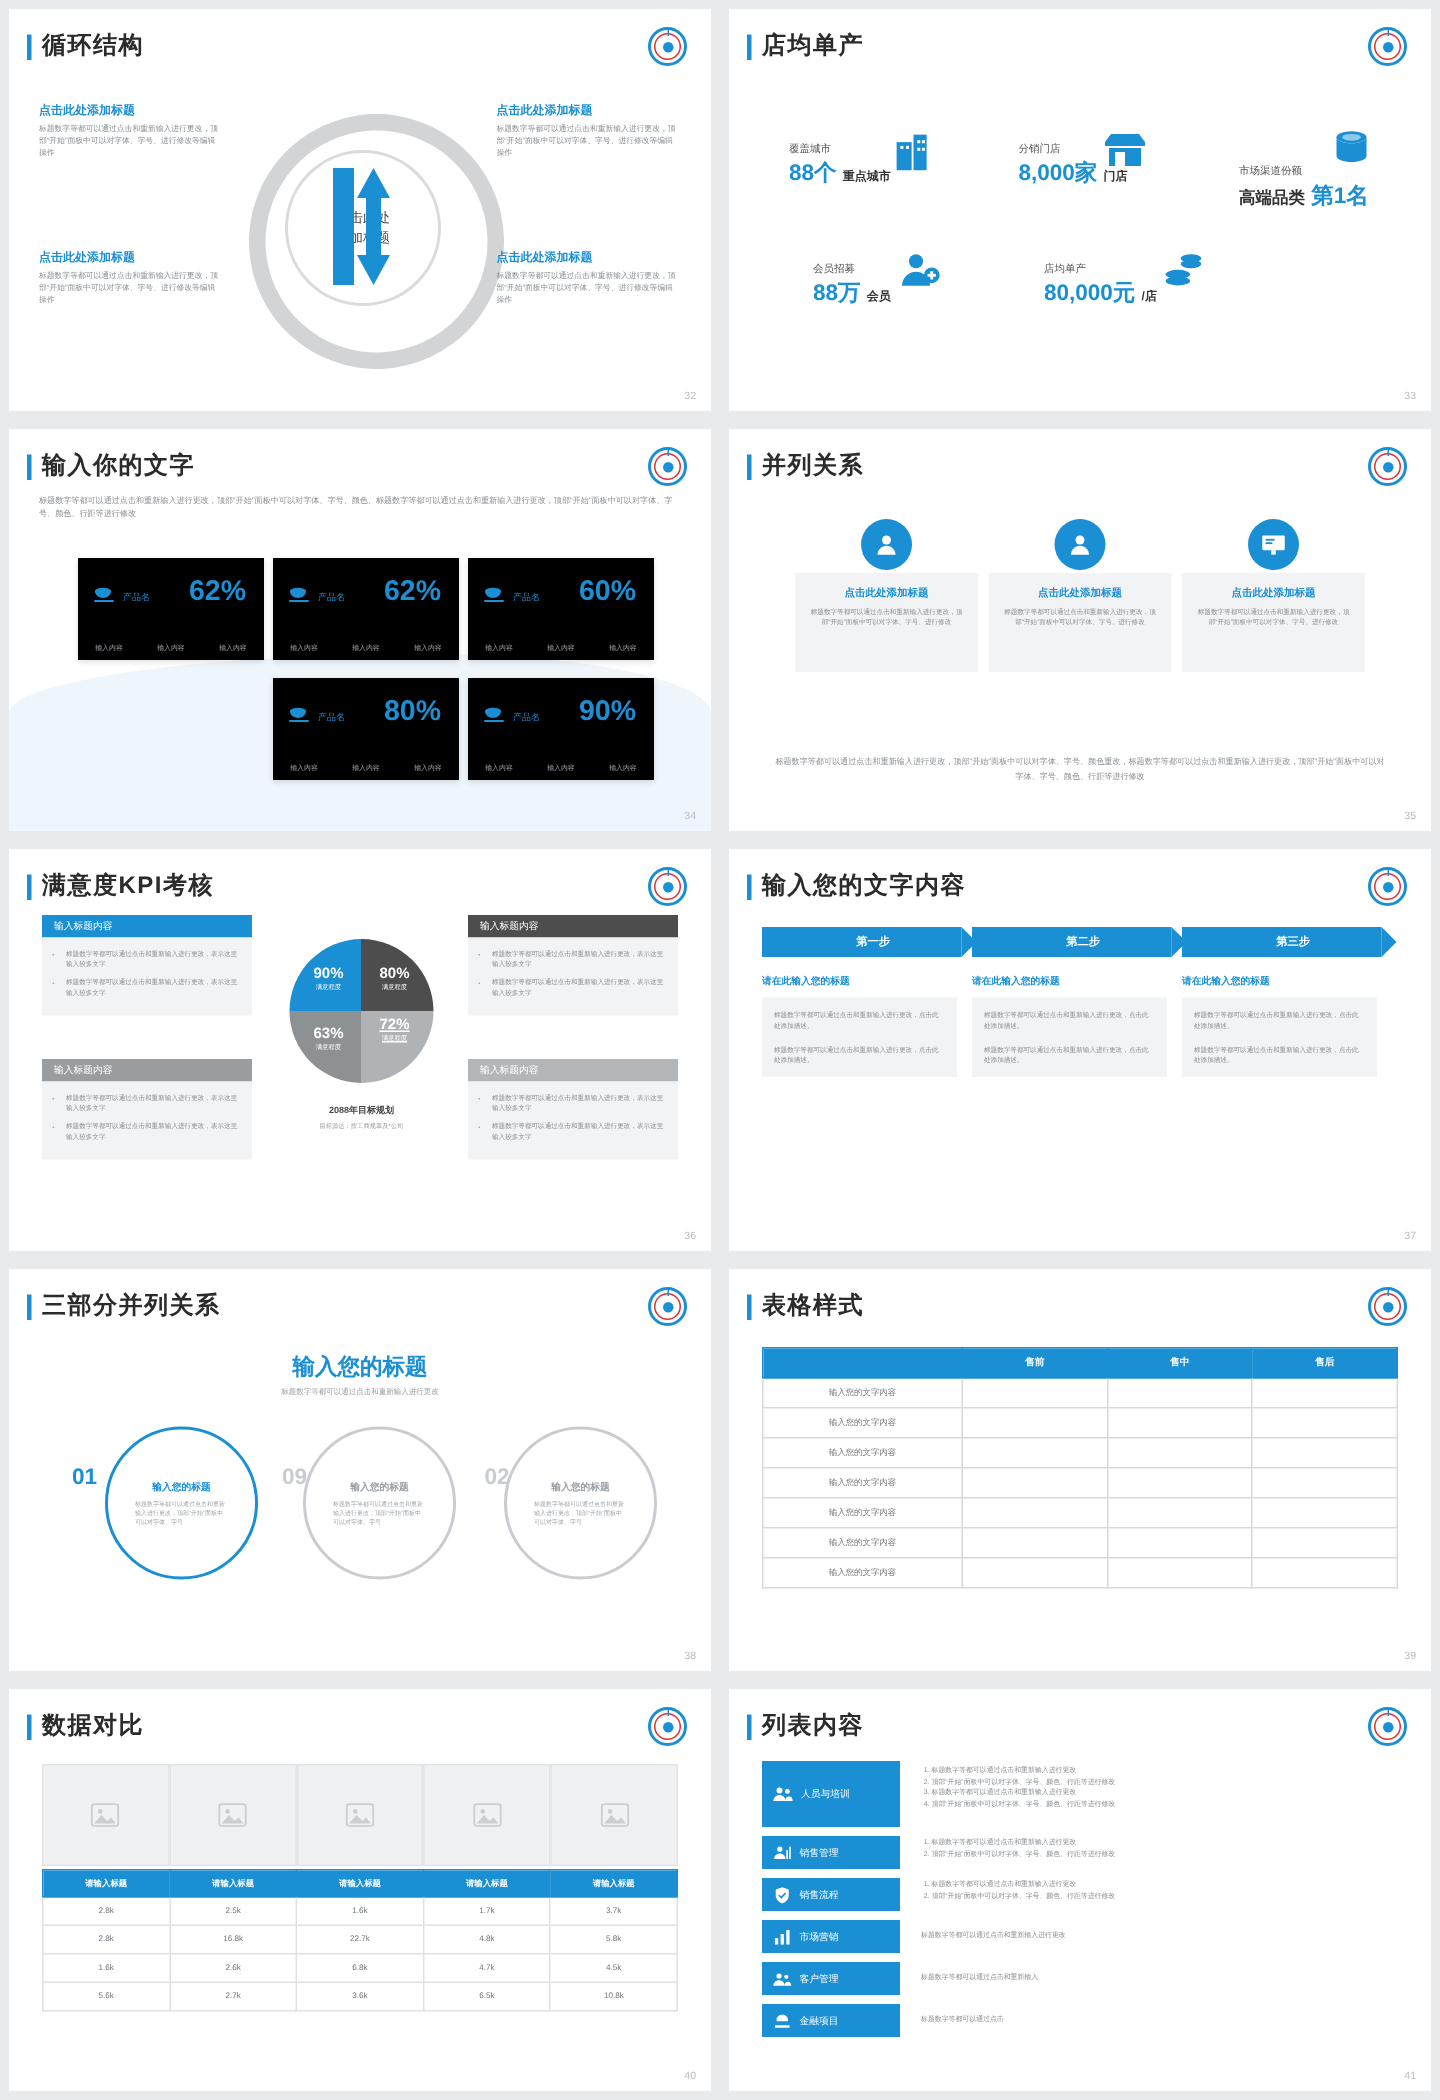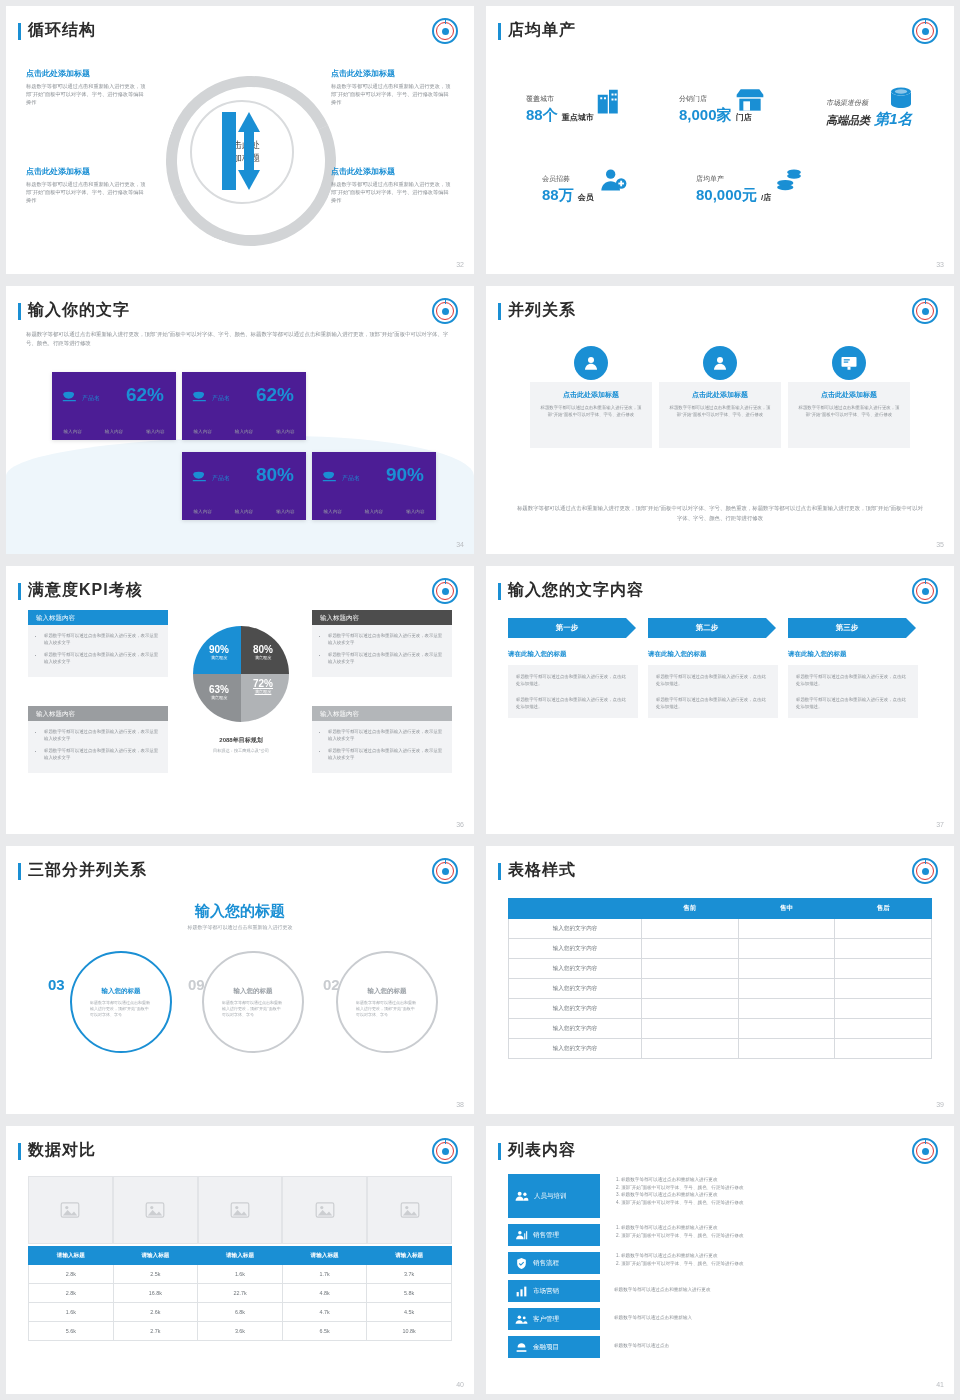--- a/index.html
+++ b/index.html
@@ -69,21 +69,21 @@
   
   .kpi{position:absolute;text-align:left;}
   .kpi .lbl{font-size:7px;color:#555;margin-bottom:2px;}
   .kpi .val{font-size:15px;font-weight:bold;color:#1a8fd4;}
   .kpi .val small{font-size:8px;color:#333;font-weight:bold;}
   .ico-b{position:absolute;color:#1a8fd4;}
 
   
   .wave{position:absolute;left:0;top:150px;width:468px;height:120px;background:#eef6fb;border-radius:60% 40% 0 0/40px 40px 0 0;}
   .card{
-    position:absolute;width:124px;height:68px;background:#4c1d95;
+    position:absolute;width:124px;height:68px;background:#000000;
     box-shadow:0 1px 4px rgba(0,0,0,.13);
   }
   .card .pname{position:absolute;left:30px;top:22px;font-size:6px;color:#1a8fd4;}
   .card .pct{position:absolute;right:12px;top:12px;font-size:19px;font-weight:bold;color:#1a8fd4;}
   .card .foot{position:absolute;left:0;bottom:6px;width:100%;display:flex;justify-content:space-around;font-size:4.6px;color:#9aa0a6;}
   .cupico{position:absolute;left:10px;top:18px;width:16px;height:12px;}
 
   
   .pcirc{position:absolute;width:34px;height:34px;border-radius:50%;background:#1a8fd4;display:flex;align-items:center;justify-content:center;color:#fff;font-size:15px;}
   .pbox{position:absolute;width:122px;height:66px;background:#f2f3f5;}
@@ -100,21 +100,21 @@
   .donut{position:absolute;left:187px;top:60px;width:96px;height:96px;border-radius:50%;
      background:conic-gradient(#4d4d4d 0deg 90deg,#b0b3b6 90deg 180deg,#8e9194 180deg 270deg,#1a8fd4 270deg 360deg);}
   .donut:after{content:"";position:absolute;left:50%;top:50%;width:3px;height:3px;}
   .dlabel{position:absolute;color:#fff;text-align:center;}
   .dlabel .p{font-size:10px;font-weight:bold;}
   .dlabel .s{font-size:4.2px;}
   .kpi-cap{position:absolute;left:170px;top:170px;width:130px;text-align:center;font-size:6px;color:#444;font-weight:bold;}
   .kpi-cap small{display:block;font-size:4.2px;color:#9aa0a6;font-weight:normal;margin-top:3px;}
 
   
-  .chev{position:absolute;height:20px;background:#1a8fd4;color:#fff;font-size:7.5px;font-weight:bold;display:flex;align-items:center;justify-content:center;}
+  .chev{position:absolute;height:20px;background:#1a8fd4;color:#fff;font-size:7.5px;font-weight:bold;display:flex;align-items:center;justify-content:center;padding-left:15px;}
   .chev:after{content:"";position:absolute;right:-10px;top:0;width:0;height:0;border-left:10px solid #1a8fd4;border-top:10px solid transparent;border-bottom:10px solid transparent;}
   .tcol{position:absolute;width:130px;}
   .tcol .h{font-size:6.5px;font-weight:bold;color:#1a8fd4;margin-bottom:6px;}
   .tcol .bd{background:#f2f3f5;padding:8px;font-size:4.4px;line-height:1.65;color:#8a8f94;}
 
   
   .bigtitle{position:absolute;left:0;width:468px;text-align:center;top:56px;font-size:15px;font-weight:bold;color:#1a8fd4;}
   .bigsub{position:absolute;left:0;width:468px;text-align:center;top:78px;font-size:5px;color:#9aa0a6;}
   .ncirc{position:absolute;width:98px;height:98px;border-radius:50%;border:2px solid #c9ccd0;display:flex;flex-direction:column;align-items:center;justify-content:center;}
   .ncirc.act{border-color:#1a8fd4;}
@@ -215,21 +215,21 @@
     <div class="kpi" style="left:193px;top:88px;">
       <div class="lbl">分销门店</div>
       <div class="val"><span>8,000家</span> <small>门店</small></div>
     </div>
     <svg class="ico-b" style="left:248px;top:78px;" width="32" height="32" viewBox="0 0 24 24" fill="#1a8fd4">
         <path d="M2 8l3-4h14l3 4v2H2z"></path>
         <rect x="4" y="11" width="16" height="9"></rect>
         <rect x="7" y="13" width="5" height="7" fill="#fff"></rect>
       </svg>
 
-    <div class="kpi" style="left:340px;top:92px;font-style:italic;">
+    <div class="kpi" style="left:340px;top:103px;">
       <div class="lbl">市场渠道份额</div>
       <div class="val"><span style="color:#333;font-size:11px;">高端品类</span> <span style="color:#1a8fd4;">第1名</span></div>
     </div>
     <svg class="ico-b" style="left:400px;top:78px;" width="30" height="30" viewBox="0 0 24 24" fill="#1a8fd4">
         <ellipse cx="12" cy="6" rx="8" ry="3.2"></ellipse>
         <path d="M4 6v10c0 1.8 3.6 3.2 8 3.2s8-1.4 8-3.2V6c0 1.8-3.6 3.2-8 3.2S4 7.8 4 6z"></path>
         <ellipse cx="12" cy="6" rx="5" ry="1.8" fill="#fff" opacity=".5"></ellipse>
       </svg>
 
     <div class="kpi" style="left:56px;top:168px;">
@@ -292,20 +292,34 @@
         </svg>
       <div class="pname">产品名</div>
       <div class="pct">62%</div>
       <div class="foot">
           <span>输入内容</span>
           <span>输入内容</span>
           <span>输入内容</span>
         </div>
     </div>
 
+    <div class="card" style="left:306px;top:86px;">
+      <svg class="cupico" viewBox="0 0 24 18" fill="#1a8fd4">
+          <ellipse cx="10" cy="6" rx="8" ry="3.2"></ellipse>
+          <path d="M2 6c0 4 3.6 7 8 7s8-3 8-7z"></path>
+          <rect x="1" y="15" width="20" height="2" rx="1"></rect>
+        </svg>
+      <div class="pname">产品名</div>
+      <div class="pct">60%</div>
+      <div class="foot">
+          <span>输入内容</span>
+          <span>输入内容</span>
+          <span>输入内容</span>
+        </div>
+    </div>
 
 
     <div class="card" style="left:176px;top:166px;">
       <svg class="cupico" viewBox="0 0 24 18" fill="#1a8fd4">
           <ellipse cx="10" cy="6" rx="8" ry="3.2"></ellipse>
           <path d="M2 6c0 4 3.6 7 8 7s8-3 8-7z"></path>
           <rect x="1" y="15" width="20" height="2" rx="1"></rect>
         </svg>
       <div class="pname">产品名</div>
       <div class="pct">80%</div>
@@ -505,21 +519,21 @@
     <div class="logo">
         <div class="ring"></div>
         <div class="ring2"></div>
         <div class="dot"></div>
         <div class="tick"></div>
       </div>
 
     <div class="bigtitle">输入您的标题</div>
     <div class="bigsub">标题数字等都可以通过点击和重新输入进行更改</div>
 
-    <div class="numlabel act" style="left:42px;top:130px;">03</div>
+    <div class="numlabel act" style="left:42px;top:130px;">01</div>
     <div class="ncirc act" style="left:64px;top:105px;">
       <div class="h">输入您的标题</div>
       <div class="t">标题数字等都可以通过点击和重新输入进行更改，顶部“开始”面板中可以对字体、字号</div>
     </div>
 
     <div class="numlabel" style="left:182px;top:130px;">09</div>
     <div class="ncirc" style="left:196px;top:105px;">
       <div class="h">输入您的标题</div>
       <div class="t">标题数字等都可以通过点击和重新输入进行更改，顶部“开始”面板中可以对字体、字号</div>
     </div>

